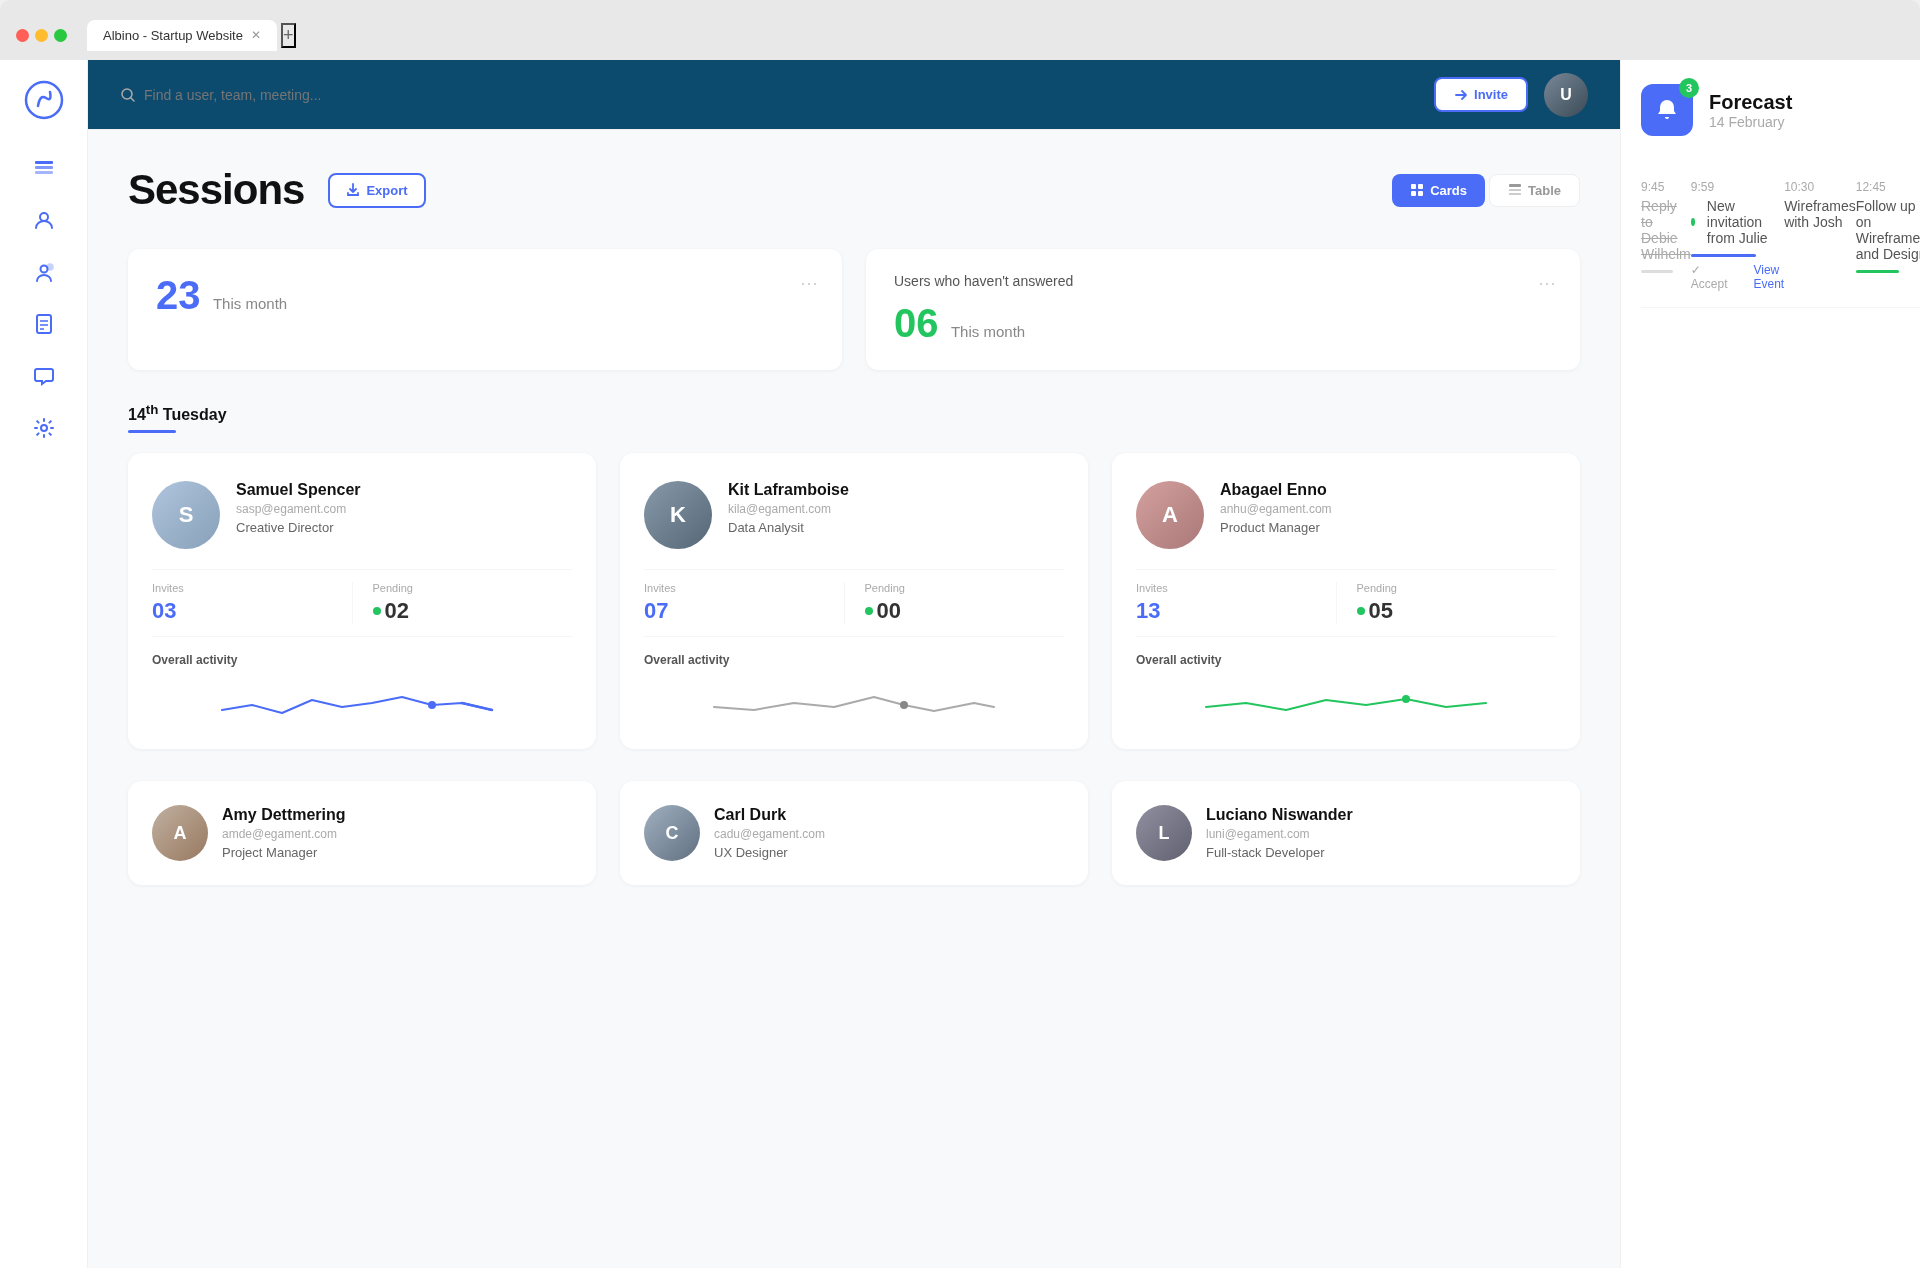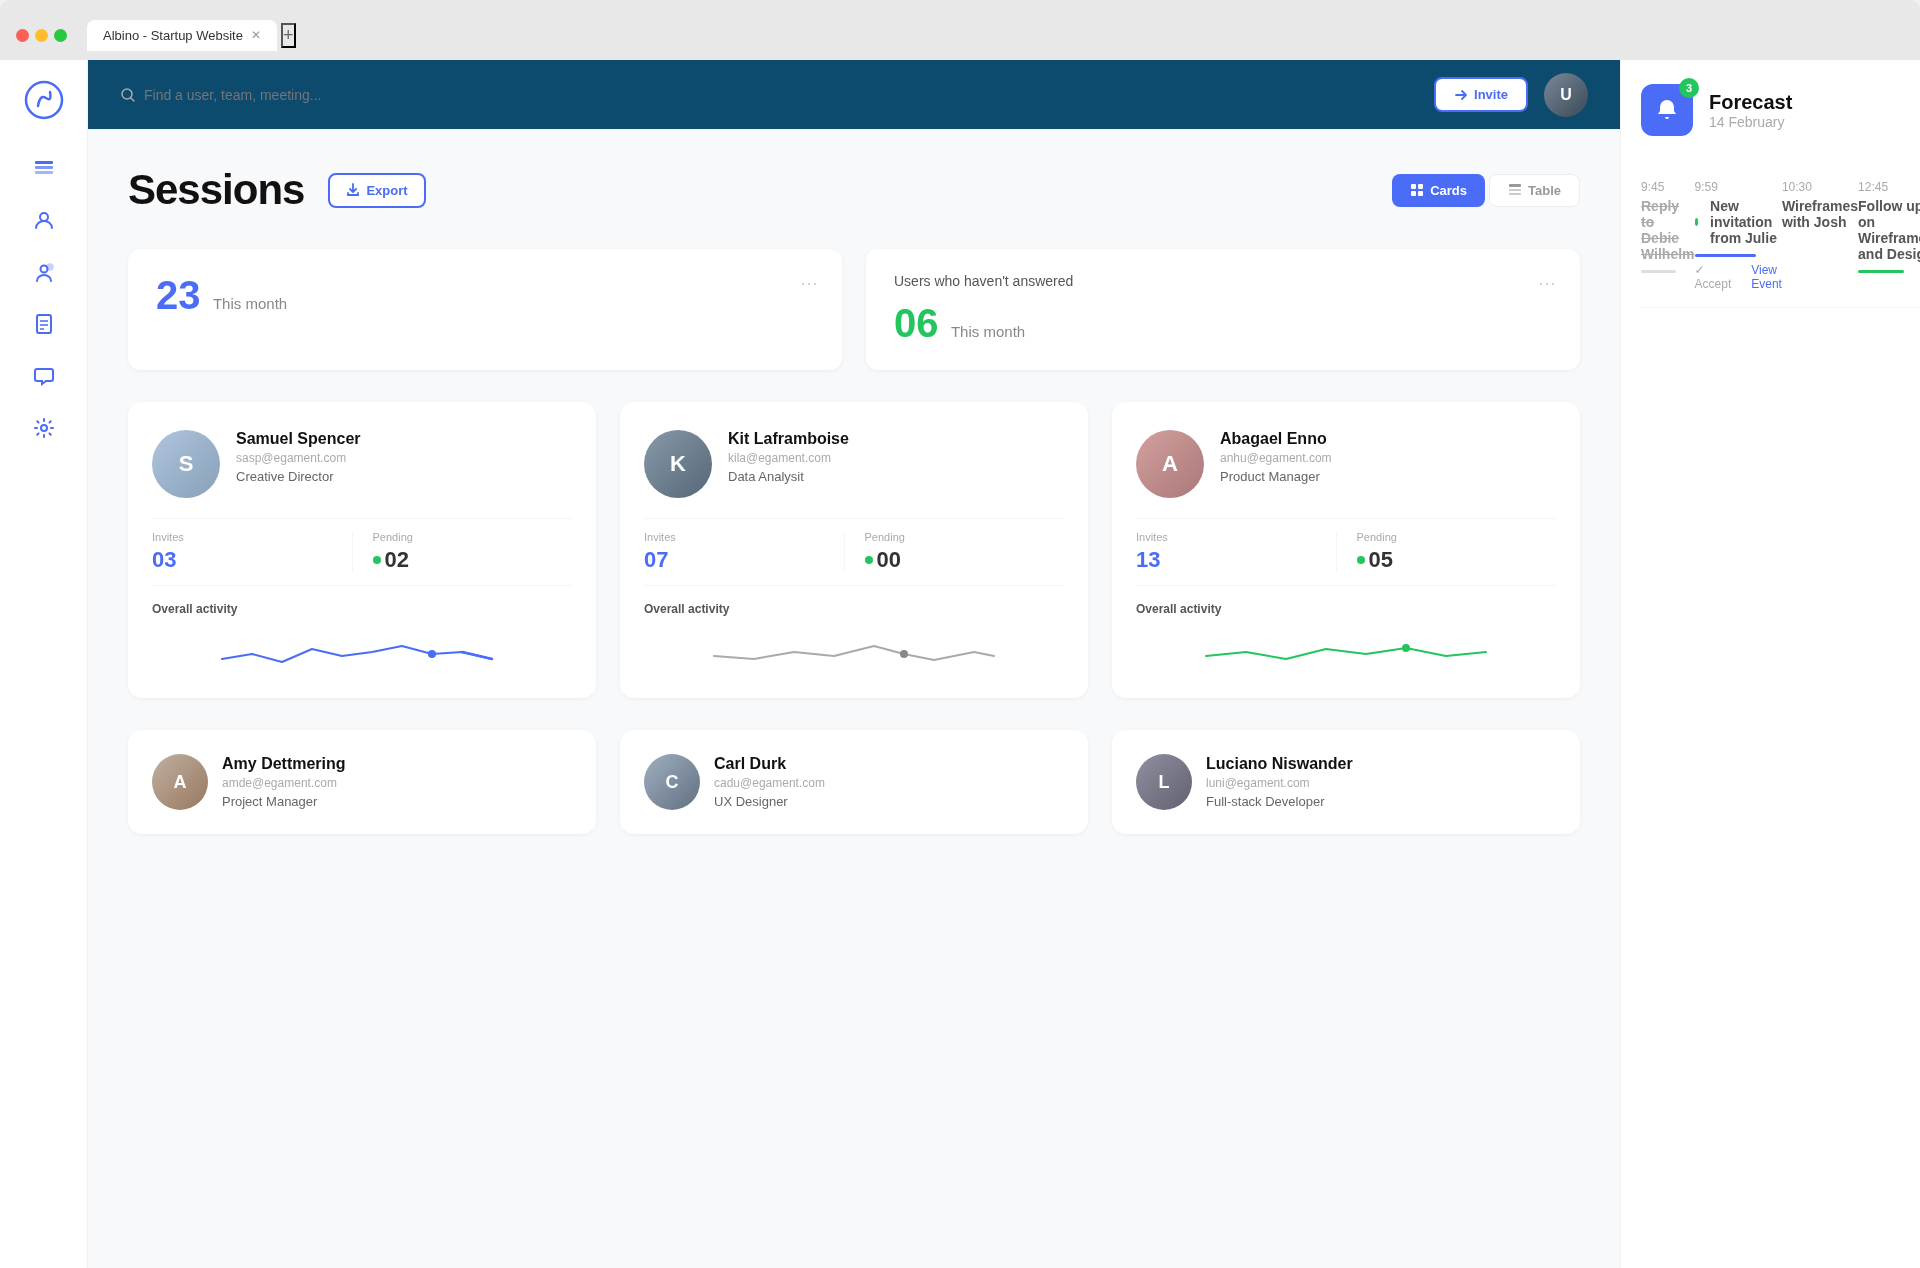--- a/index.html
+++ b/index.html
@@ -399,21 +399,21 @@
       padding: 16px 0;
       border-bottom: 1px solid #f5f5f5;
     }
     .timeline-time {
       font-size: 12px;
       color: #aaa;
       margin-bottom: 4px;
     }
     .timeline-title {
       font-size: 14px;
-      font-weight: 700;
+      font-weight: 400;
       color: #555;
     }
     .timeline-title.strikethrough {
       text-decoration: line-through;
       color: #aaa;
     }
     .timeline-progress {
       height: 3px;
       border-radius: 2px;
       margin-top: 8px;
@@ -421,21 +421,21 @@
     .timeline-progress-blue {
       background: #4a6cf7;
       width: 70%;
     }
     .timeline-progress-green {
       background: #22c55e;
       width: 60%;
     }
     .timeline-actions {
       display: flex;
-      gap: 20px;
+      gap: 26px;
       margin-top: 6px;
     }
     .timeline-action-label {
       font-size: 12px;
       color: #aaa;
     }
     .timeline-action-link {
       font-size: 12px;
       color: #4a6cf7;
       cursor: pointer;
@@ -664,20 +664,24 @@
         <div class="stat-card">
           <div class="stat-label">Users  who haven't answered</div>
           <span class="stat-more">···</span>
           <div>
             <span class="stat-value stat-value-green">06</span>
             <span class="stat-period">This month</span>
           </div>
         </div>
       </div>
 
+      <div class="date-heading">
+        <span class="date-heading-text">14<sup>th</sup> Tuesday</span>
+        <div class="date-underline"></div>
+      </div>
 
       <div class="cards-grid">
 
         <div class="user-card">
           <div class="user-card-header">
             <div class="user-avatar avatar-samuel">S</div>
             <div class="user-info">
               <div class="user-name">Samuel Spencer</div>
               <div class="user-email">sasp@egament.com</div>
               <div class="user-role">Creative Director</div>

